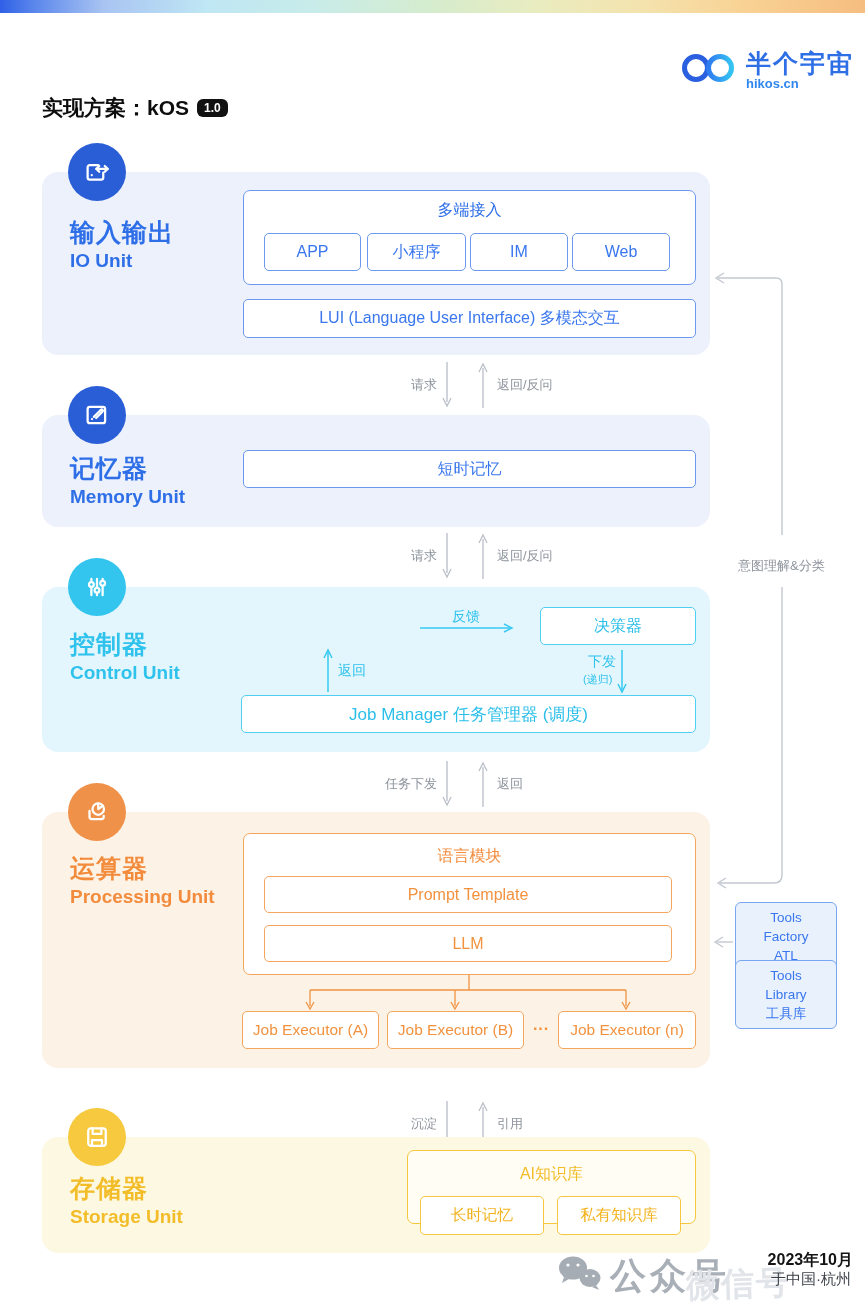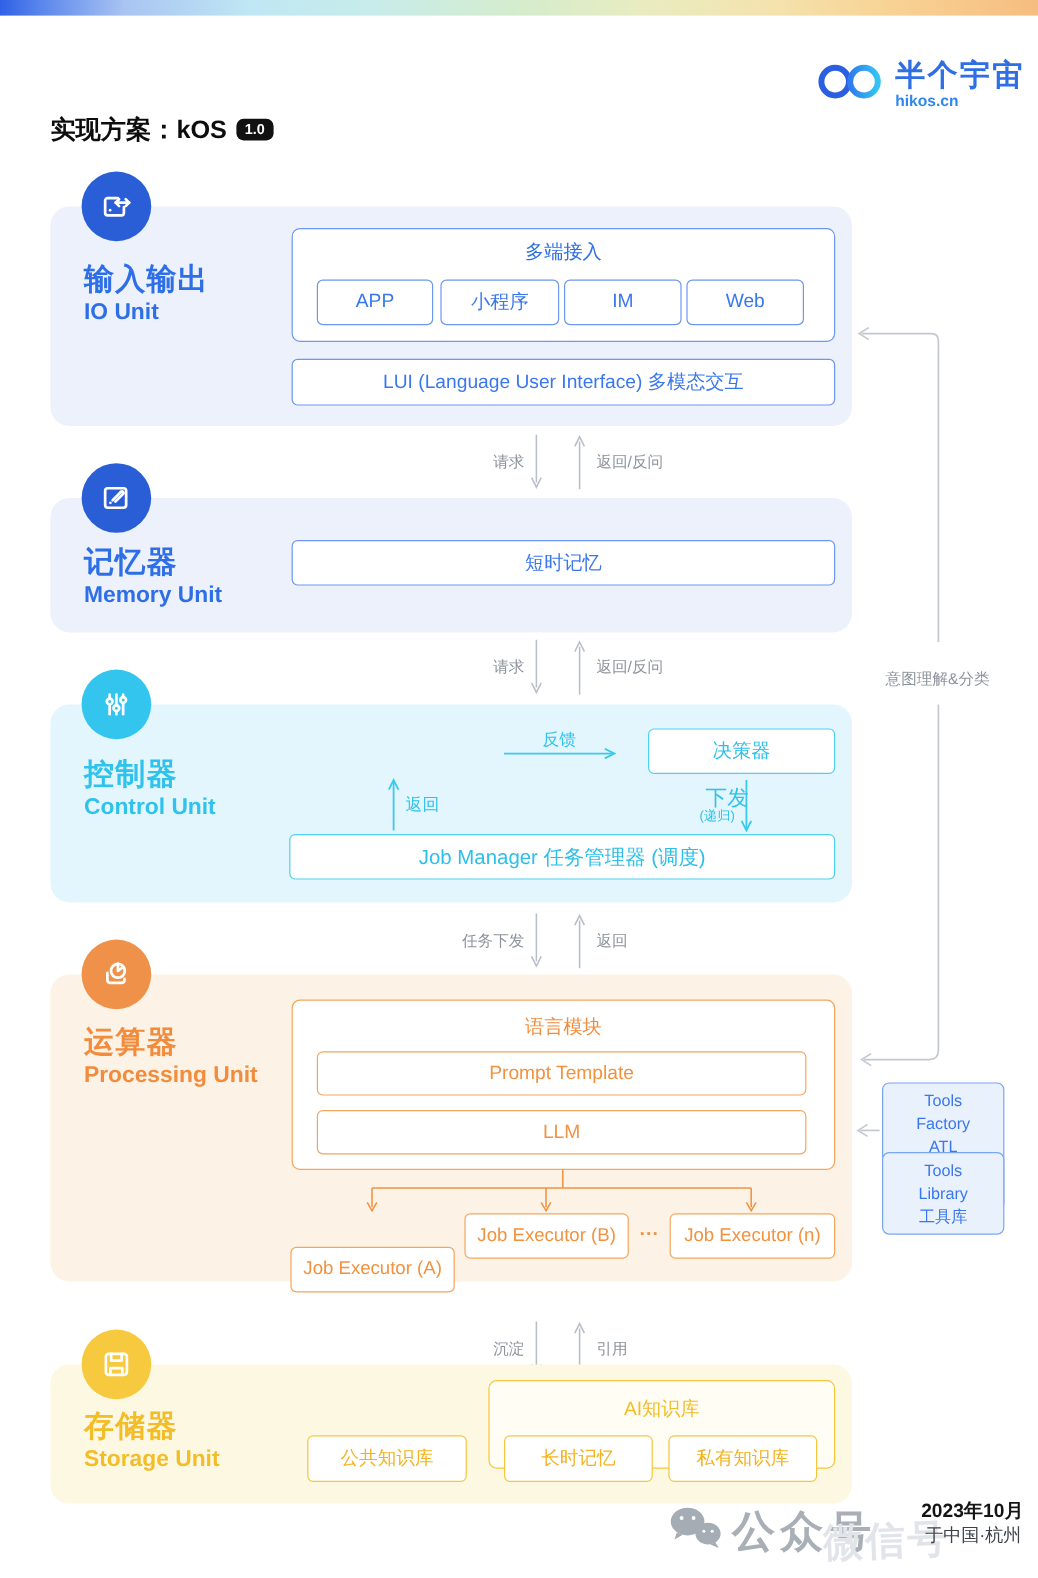--- a/index.html
+++ b/index.html
@@ -182,21 +182,21 @@
   <svg style="position:absolute; left:240px; top:600px;" width="460" height="100">
     <line x1="180" y1="28" x2="270" y2="28" stroke="#37c9f0" stroke-width="1.5"></line>
     <path d="M264 24 L272 28 L264 32" fill="none" stroke="#37c9f0" stroke-width="1.5"></path>
     <line x1="88" y1="92" x2="88" y2="52" stroke="#37c9f0" stroke-width="1.5"></line>
     <path d="M84 58 L88 50 L92 58" fill="none" stroke="#37c9f0" stroke-width="1.5"></path>
     <line x1="382" y1="50" x2="382" y2="90" stroke="#37c9f0" stroke-width="1.5"></line>
     <path d="M378 84 L382 92 L386 84" fill="none" stroke="#37c9f0" stroke-width="1.5"></path>
   </svg>
   <span style="position:absolute; left:452px; top:608px; font-size:14px;" class="c-cyan">反馈</span>
   <span style="position:absolute; left:338px; top:662px; font-size:14px;" class="c-cyan">返回</span>
-  <span style="position:absolute; left:588px; top:653px; font-size:18px;" class="c-cyan">下发</span>
+  <span style="position:absolute; left:588px; top:653px; font-size:14px;" class="c-cyan">下发</span>
   <span style="position:absolute; left:583px; top:672px; font-size:11px;" class="c-cyan">(递归)</span>
 
   <div class="flow" style="top:759px;">
     <span class="flow-label dn">任务下发</span>
     <svg style="left:441px;" width="12" height="46">
         <line x1="6" y1="0" x2="6" y2="40" stroke="#b9bfc8" stroke-width="1.3"></line>
         <path d="M2 36 L6 44 L10 36" fill="none" stroke="#b9bfc8" stroke-width="1.3"></path>
       </svg>
     <svg style="left:477px;" width="12" height="46">
         <line x1="6" y1="6" x2="6" y2="46" stroke="#b9bfc8" stroke-width="1.3"></line>
@@ -225,21 +225,21 @@
   <svg style="position:absolute; left:240px; top:970px;" width="460" height="42">
     <line x1="229" y1="5" x2="229" y2="20" stroke="#f2923f" stroke-width="1.3"></line>
     <line x1="70" y1="20" x2="386" y2="20" stroke="#f2923f" stroke-width="1.3"></line>
     <line x1="70" y1="20" x2="70" y2="36" stroke="#f2923f" stroke-width="1.3"></line>
     <line x1="215" y1="20" x2="215" y2="36" stroke="#f2923f" stroke-width="1.3"></line>
     <line x1="386" y1="20" x2="386" y2="36" stroke="#f2923f" stroke-width="1.3"></line>
     <path d="M66 32 L70 39 L74 32" fill="none" stroke="#f2923f" stroke-width="1.3"></path>
     <path d="M211 32 L215 39 L219 32" fill="none" stroke="#f2923f" stroke-width="1.3"></path>
     <path d="M382 32 L386 39 L390 32" fill="none" stroke="#f2923f" stroke-width="1.3"></path>
   </svg>
-  <div class="bx orange" style="left:242px; top:1011px; width:137px; height:38px; font-size:15.5px;margin-top:28px;">Job Executor (A)</div>
+  <div class="bx orange" style="left:242px; top:1011px; width:137px; height:38px; font-size:15.5px;">Job Executor (A)</div>
   <div class="bx orange" style="left:387px; top:1011px; width:137px; height:38px; font-size:15.5px;">Job Executor (B)</div>
   <span style="position:absolute; left:529px; top:1020px; width:24px; text-align:center; color:#f2923f; font-size:16px; font-weight:bold;">···</span>
   <div class="bx orange" style="left:558px; top:1011px; width:138px; height:38px; font-size:15.5px;">Job Executor (n)</div>
 
   <div class="flow" style="top:1099px;padding-left:39px;">
     <span class="flow-label dn">沉淀</span>
     <svg style="left:441px;" width="12" height="46">
         <line x1="6" y1="0" x2="6" y2="40" stroke="#b9bfc8" stroke-width="1.3"></line>
         <path d="M2 36 L6 44 L10 36" fill="none" stroke="#b9bfc8" stroke-width="1.3"></path>
       </svg>
@@ -254,21 +254,20 @@
   <div class="ucircle gold" style="top:1108px;">
     <svg width="30" height="30" viewBox="0 0 24 24" fill="none" stroke="#fff" stroke-width="1.8" stroke-linecap="round" stroke-linejoin="round">
       <rect x="5" y="5" width="14" height="14" rx="2"></rect>
       <path d="M8.5 5 V9.5 H15.5 V5"></path>
       <path d="M8 19 V14.5 H16 V19"></path>
     </svg>
   </div>
   <div class="ulabel-cn c-gold" style="top:1172px;">存储器</div>
   <div class="ulabel-en c-gold" style="top:1206px;">Storage Unit</div>
 
-  <div class="bx gold" style="left:256px; top:1196px; width:133px; height:39px; font-size:15.5px;">公共知识库</div>
   <div class="groupbx gold" style="left:407px; top:1150px; width:289px; height:74px; background:#fffdf4;">
     <div class="group-title c-gold" style="top:13px;">AI知识库</div>
   </div>
   <div class="bx gold" style="left:420px; top:1196px; width:124px; height:39px; font-size:15.5px;">长时记忆</div>
   <div class="bx gold" style="left:557px; top:1196px; width:124px; height:39px; font-size:15.5px;">私有知识库</div>
 
   <svg style="position:absolute; left:705px; top:260px;" width="110" height="700">
     <path d="M77 275 V24 Q77 18 71 18 H13" fill="none" stroke="#c3c8d0" stroke-width="1.4"></path>
     <path d="M19 13 L11 18 L19 23" fill="none" stroke="#c3c8d0" stroke-width="1.4"></path>
     <line x1="77" y1="327" x2="77" y2="615" stroke="#c3c8d0" stroke-width="1.4"></line>

